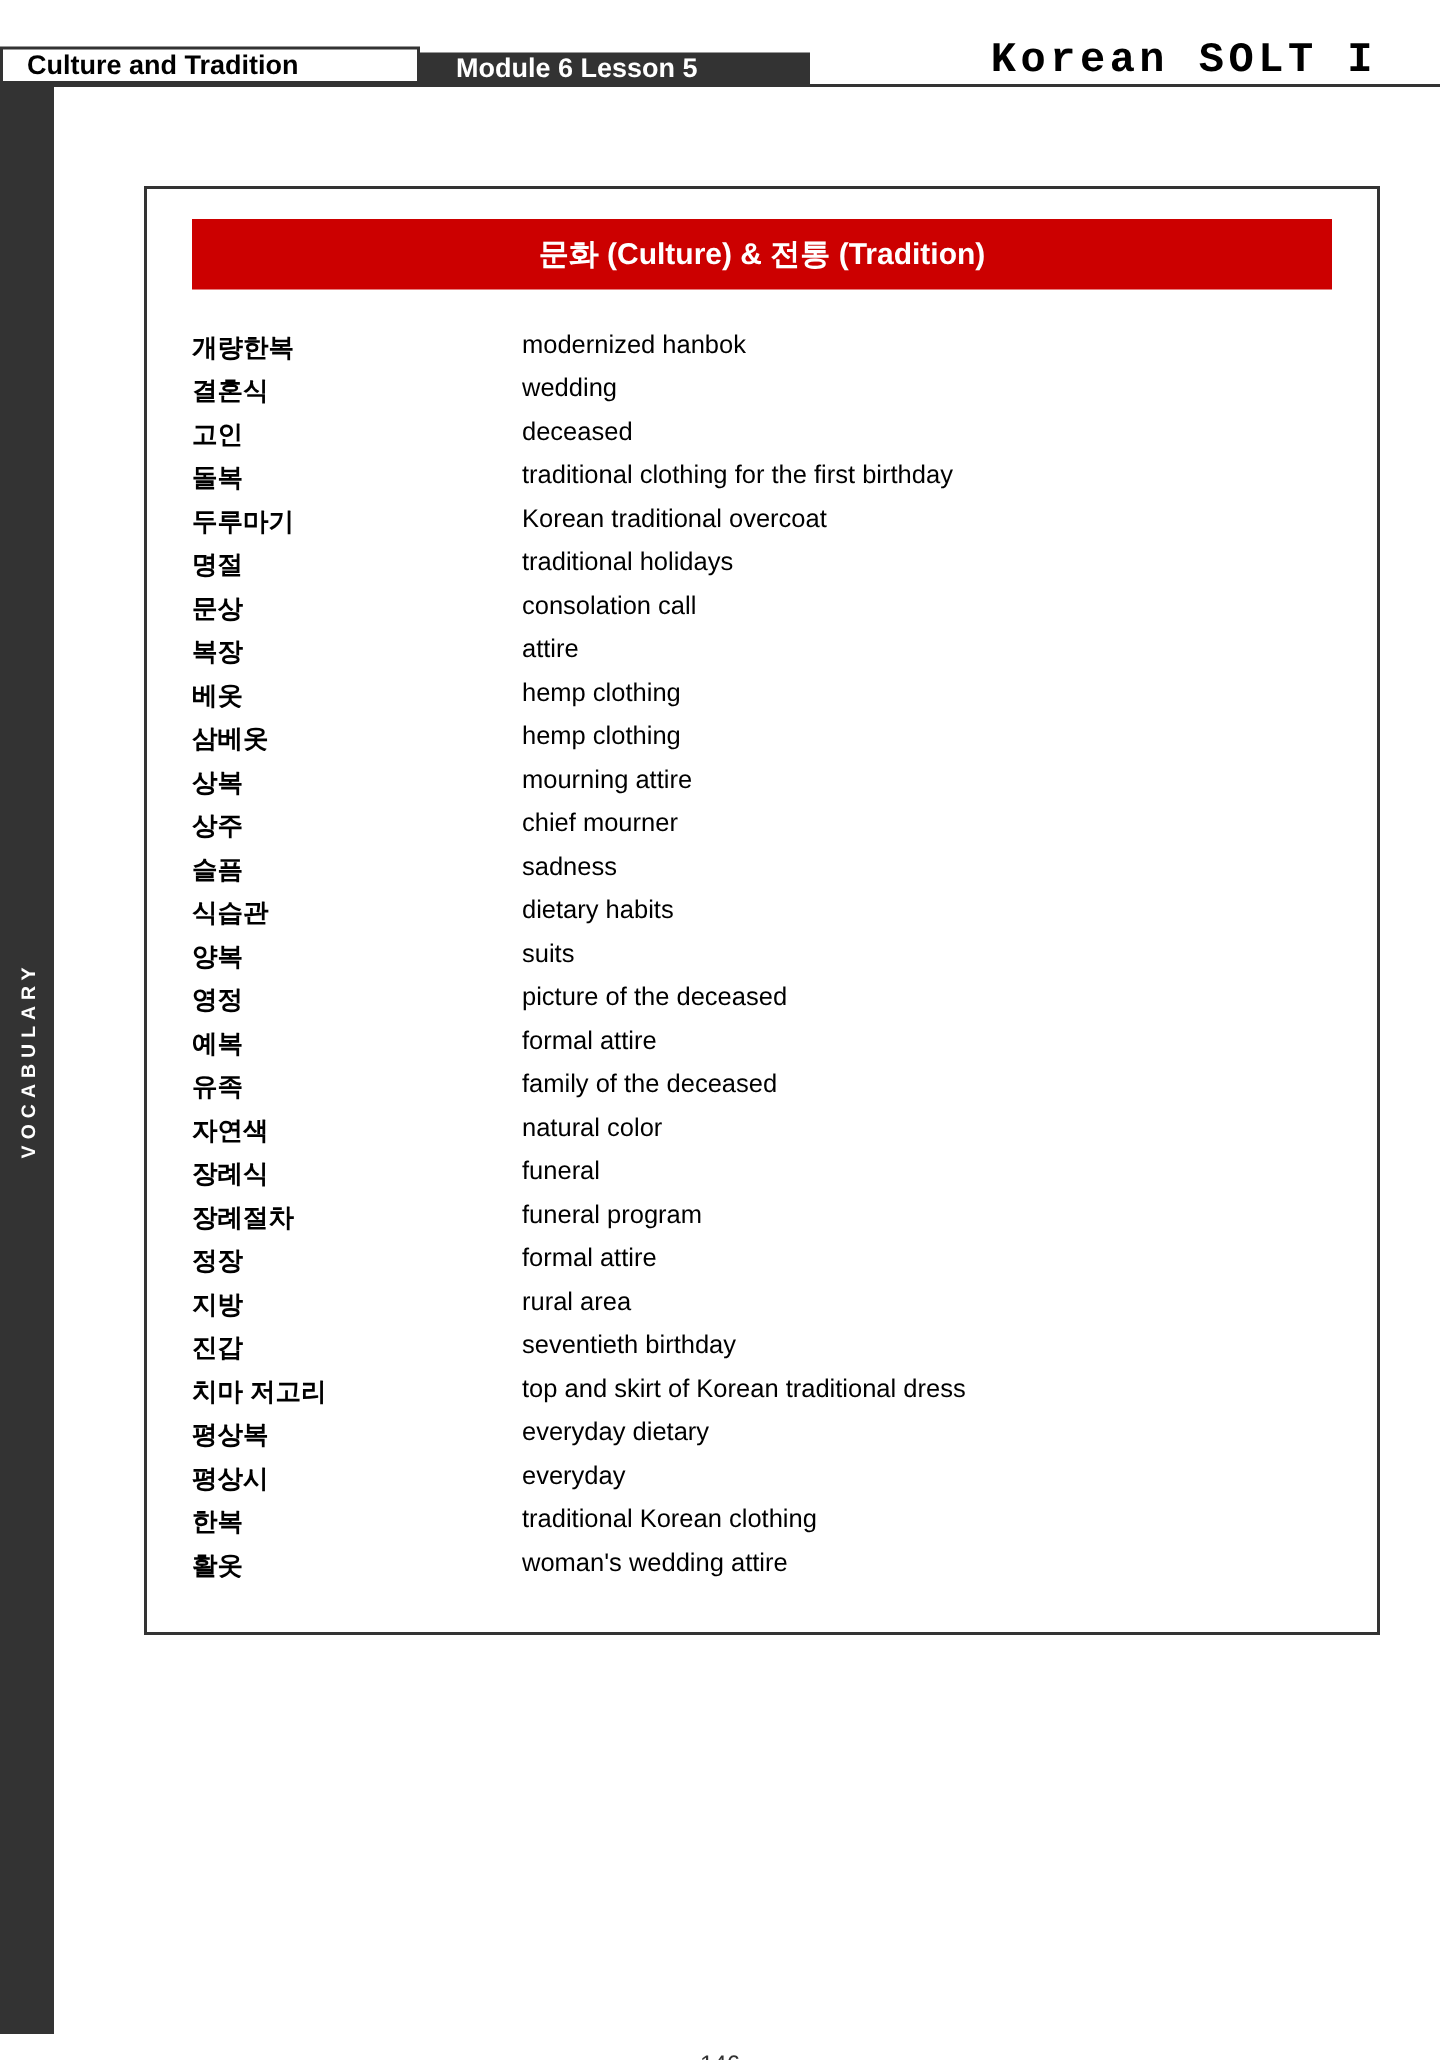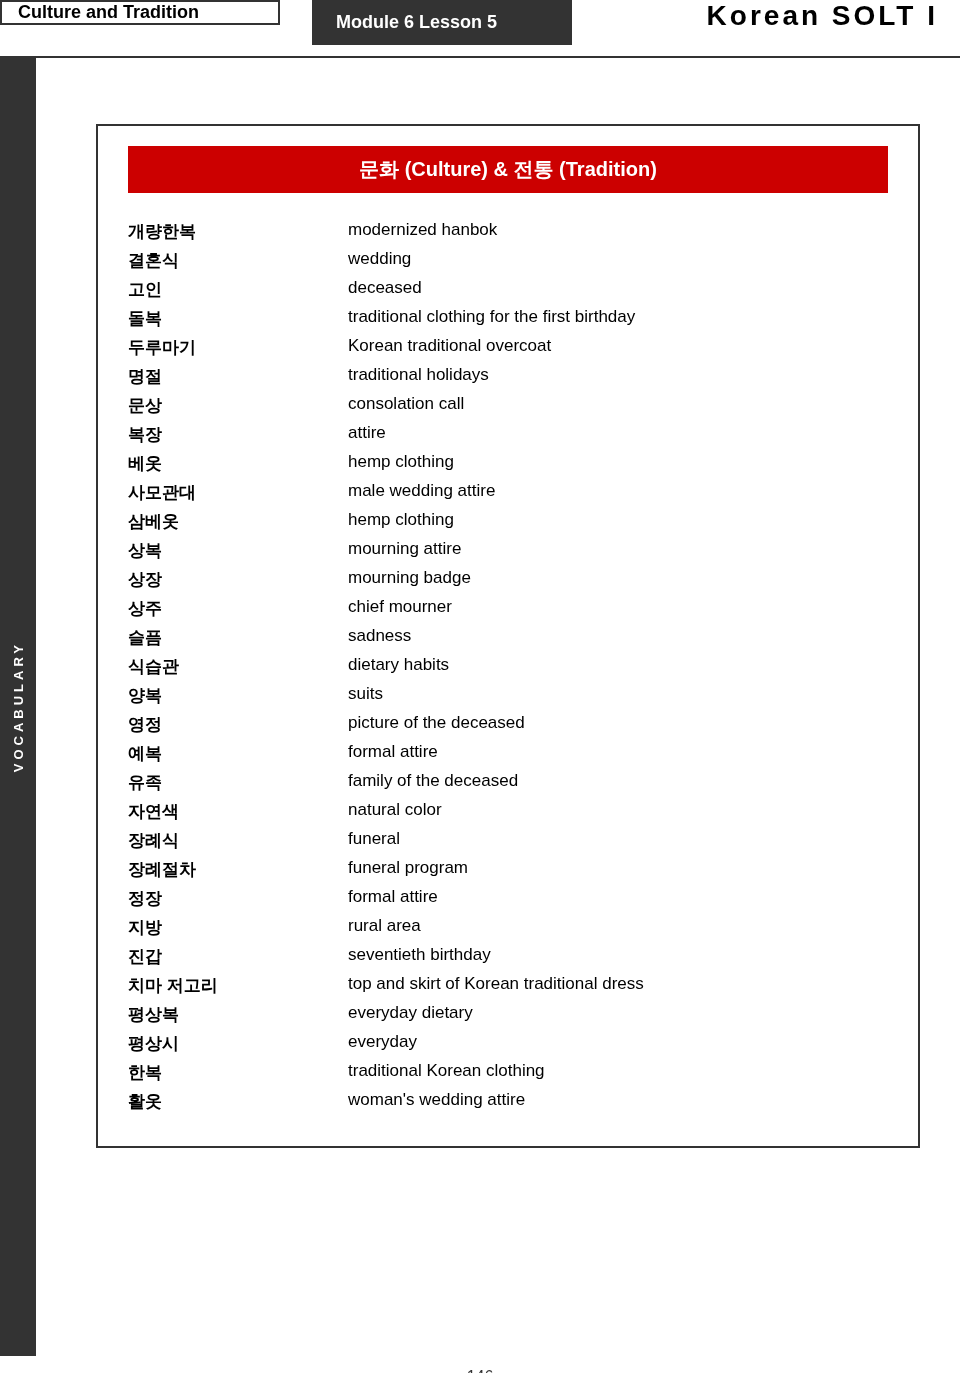--- a/index.html
+++ b/index.html
@@ -12,58 +12,57 @@
       width: 960px;
       min-height: 1373px;
       background: #ffffff;
       font-family: Arial, sans-serif;
       position: relative;
     }
 
     
     .header {
       display: flex;
-      align-items: flex-start;
+      align-items: flex-end;
       height: 58px;
       border-bottom: 2px solid #333;
-      gap: 32px;
     }
 
     .header-culture {
       background: #ffffff;
       border: 2px solid #333;
       display: flex;
       align-items: center;
       padding: 0 16px;
       font-size: 18px;
       font-weight: bold;
       min-width: 280px;
     }
 
     .header-module {
       background: #333333;
       color: #ffffff;
       display: flex;
       align-items: center;
-      padding: 12px 24px;
+      padding: 0 24px;
       font-size: 18px;
       font-weight: bold;
       min-width: 260px;
     }
 
     .header-title {
       flex: 1;
       display: flex;
       align-items: center;
       justify-content: flex-end;
-      padding-right: 22px;
+      padding-right: 42px;
       font-size: 28px;
       font-weight: 900;
       letter-spacing: 3px;
-      font-family: Liberation Sans, sans-serif;
+      font-family: Liberation Mono, monospace;
     }
 
     
     .sidebar-vocab {
       position: absolute;
       left: 0;
       top: 58px;
       width: 36px;
       bottom: 40px;
       background: #333333;
@@ -190,36 +189,28 @@
           </tr>
           <tr>
             <td>복장</td>
             <td>attire</td>
           </tr>
           <tr>
             <td>베옷</td>
             <td>hemp clothing</td>
           </tr>
           <tr>
-            <td>사모관대</td>
-            <td>male wedding attire</td>
-          </tr>
-          <tr>
             <td>삼베옷</td>
             <td>hemp clothing</td>
           </tr>
           <tr>
             <td>상복</td>
             <td>mourning attire</td>
           </tr>
           <tr>
-            <td>상장</td>
-            <td>mourning badge</td>
-          </tr>
-          <tr>
             <td>상주</td>
             <td>chief mourner</td>
           </tr>
           <tr>
             <td>슬픔</td>
             <td>sadness</td>
           </tr>
           <tr>
             <td>식습관</td>
             <td>dietary habits</td>

